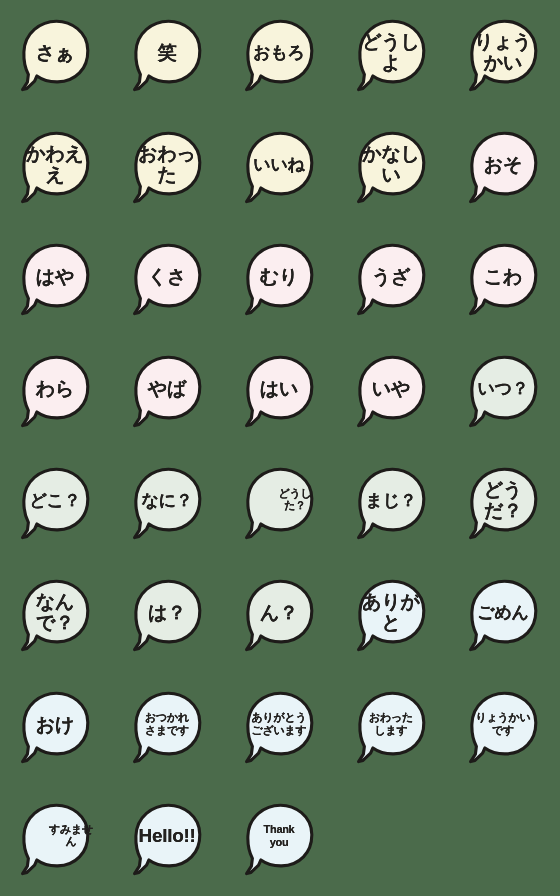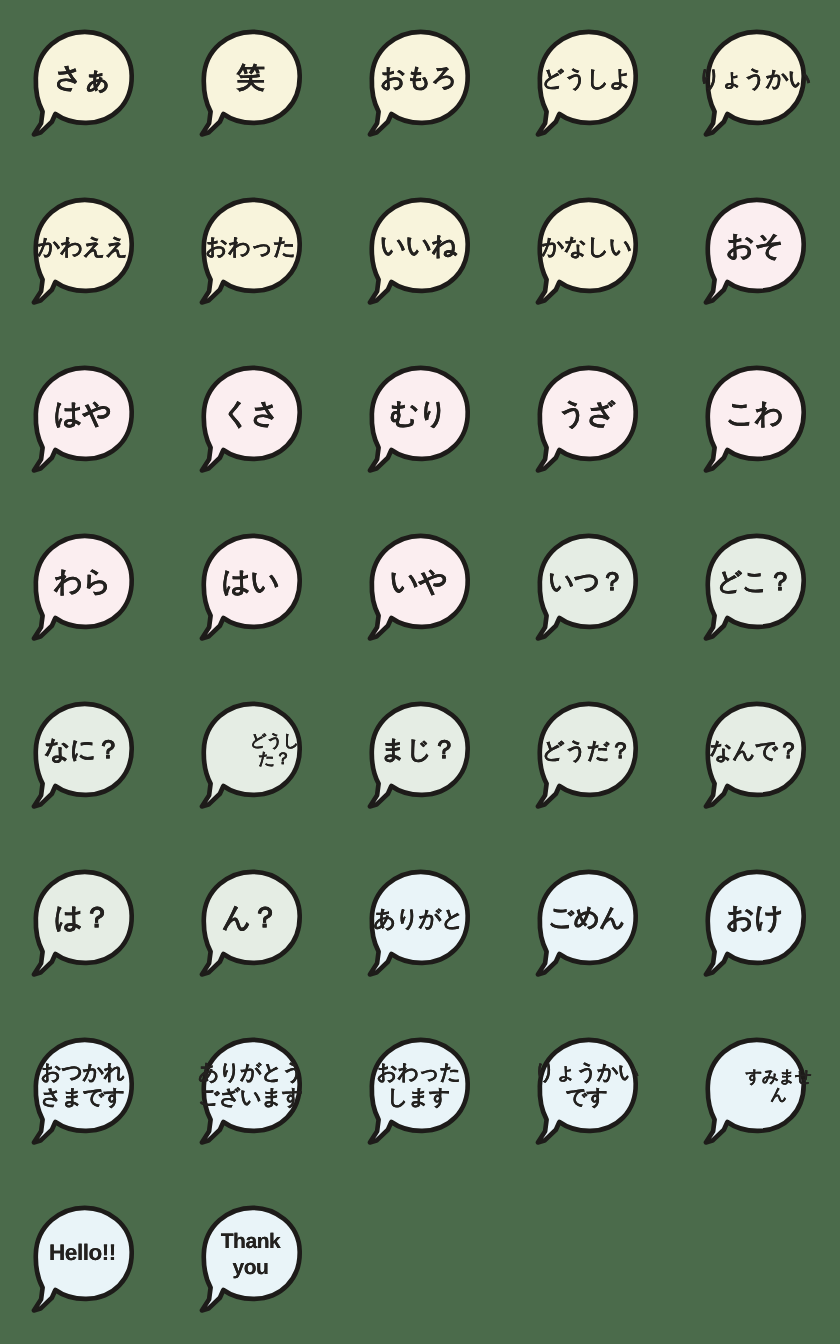--- a/index.html
+++ b/index.html
@@ -55,23 +55,23 @@
     line-height: 1.08;
     letter-spacing: -0.3px;
     white-space: pre-line;
     font-weight: 700;
     transform: translate(-1px, -4px);
     text-shadow: 0 0 0.4px #23211f;
   }
   
   .t-xl { font-size: 19px; }
   .t-lg { font-size: 17px; }
-  .t-md { font-size: 15px; }
+  .t-md { font-size: 19px; }
   .t-sm { font-size: 11px; margin-left: 32px; }
-  .t-2line { font-size: 14px; line-height: 1.22; }
+  .t-2line { font-size: 11px; line-height: 1.22; }
   .t-latin { font-family: Liberation Sans, sans-serif; font-weight: 600; }
 </style>
 </head>
 <body>
 
 <div id="sticker-sheet">
     <div class="sticker-cell">
       <div class="bubble-wrap">
         <svg viewBox="0 0 76 76" class="bubble-svg">
           <path d="M38.5 3.2 C52.8 3.2 69.5 13.4 69.8 32.4 C70.1 50.8 57.4 63.6 39.6 63.9 C31.5 64.05 24.3 61.9 18.9 58.0 L18.9 58.0 L16.6 63.2 L9.0 70.4 L4.6 71.6 L9.4 64.2 L10.4 56.4 C7.0 50.1 5.6 42.0 5.9 34.0 C6.5 14.8 22.6 3.2 38.5 3.2 Z" fill="#f8f4dc" stroke="#1d1b19" stroke-width="3.1" stroke-linejoin="round" stroke-linecap="round"></path>
@@ -197,20 +197,28 @@
           <path d="M38.5 3.2 C52.8 3.2 69.5 13.4 69.8 32.4 C70.1 50.8 57.4 63.6 39.6 63.9 C31.5 64.05 24.3 61.9 18.9 58.0 L18.9 58.0 L16.6 63.2 L9.0 70.4 L4.6 71.6 L9.4 64.2 L10.4 56.4 C7.0 50.1 5.6 42.0 5.9 34.0 C6.5 14.8 22.6 3.2 38.5 3.2 Z" fill="#fbeef0" stroke="#1d1b19" stroke-width="3.1" stroke-linejoin="round" stroke-linecap="round"></path>
         </svg>
         <div class="bubble-label t-xl">わら</div>
       </div>
     </div>
     <div class="sticker-cell">
       <div class="bubble-wrap">
         <svg viewBox="0 0 76 76" class="bubble-svg">
           <path d="M38.5 3.2 C52.8 3.2 69.5 13.4 69.8 32.4 C70.1 50.8 57.4 63.6 39.6 63.9 C31.5 64.05 24.3 61.9 18.9 58.0 L18.9 58.0 L16.6 63.2 L9.0 70.4 L4.6 71.6 L9.4 64.2 L10.4 56.4 C7.0 50.1 5.6 42.0 5.9 34.0 C6.5 14.8 22.6 3.2 38.5 3.2 Z" fill="#fbeef0" stroke="#1d1b19" stroke-width="3.1" stroke-linejoin="round" stroke-linecap="round"></path>
         </svg>
+        <div class="bubble-label t-xl">やば</div>
+      </div>
+    </div>
+    <div class="sticker-cell">
+      <div class="bubble-wrap">
+        <svg viewBox="0 0 76 76" class="bubble-svg">
+          <path d="M38.5 3.2 C52.8 3.2 69.5 13.4 69.8 32.4 C70.1 50.8 57.4 63.6 39.6 63.9 C31.5 64.05 24.3 61.9 18.9 58.0 L18.9 58.0 L16.6 63.2 L9.0 70.4 L4.6 71.6 L9.4 64.2 L10.4 56.4 C7.0 50.1 5.6 42.0 5.9 34.0 C6.5 14.8 22.6 3.2 38.5 3.2 Z" fill="#fbeef0" stroke="#1d1b19" stroke-width="3.1" stroke-linejoin="round" stroke-linecap="round"></path>
+        </svg>
         <div class="bubble-label t-xl">はい</div>
       </div>
     </div>
     <div class="sticker-cell">
       <div class="bubble-wrap">
         <svg viewBox="0 0 76 76" class="bubble-svg">
           <path d="M38.5 3.2 C52.8 3.2 69.5 13.4 69.8 32.4 C70.1 50.8 57.4 63.6 39.6 63.9 C31.5 64.05 24.3 61.9 18.9 58.0 L18.9 58.0 L16.6 63.2 L9.0 70.4 L4.6 71.6 L9.4 64.2 L10.4 56.4 C7.0 50.1 5.6 42.0 5.9 34.0 C6.5 14.8 22.6 3.2 38.5 3.2 Z" fill="#fbeef0" stroke="#1d1b19" stroke-width="3.1" stroke-linejoin="round" stroke-linecap="round"></path>
         </svg>
         <div class="bubble-label t-xl">いや</div>
       </div>

